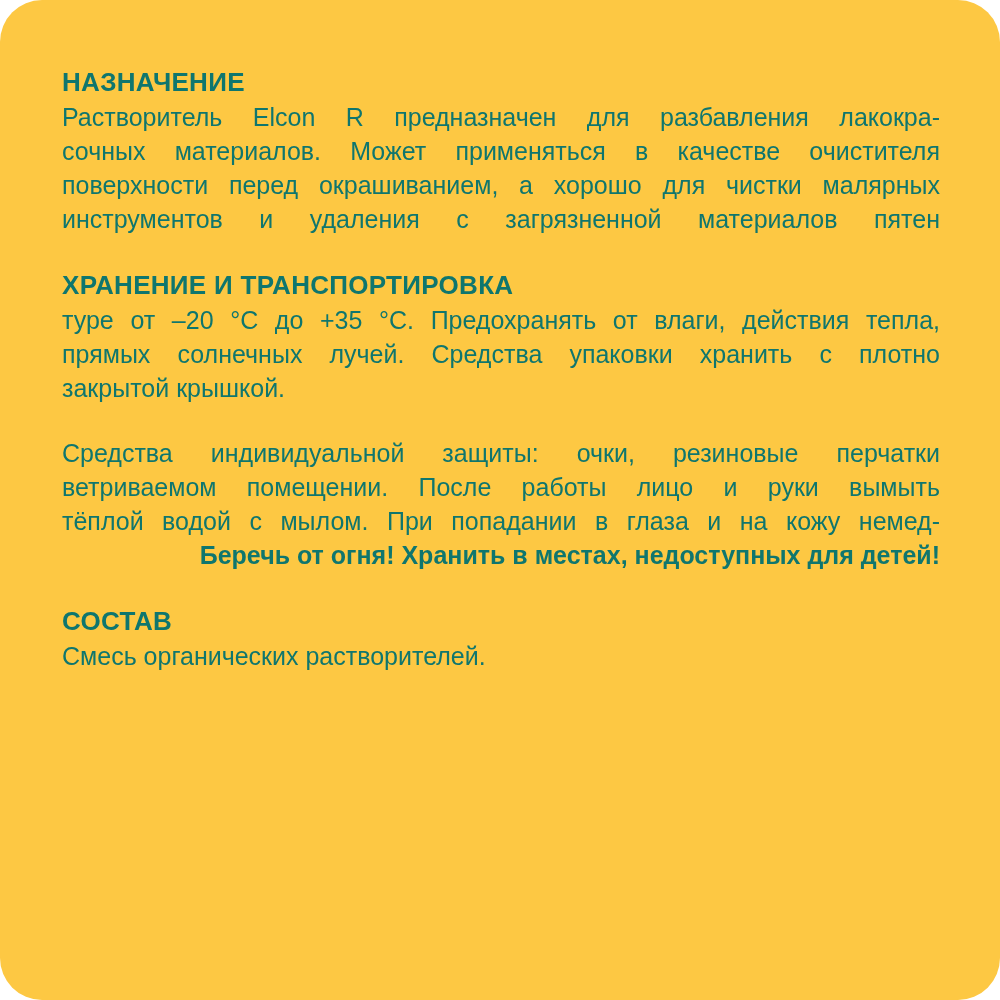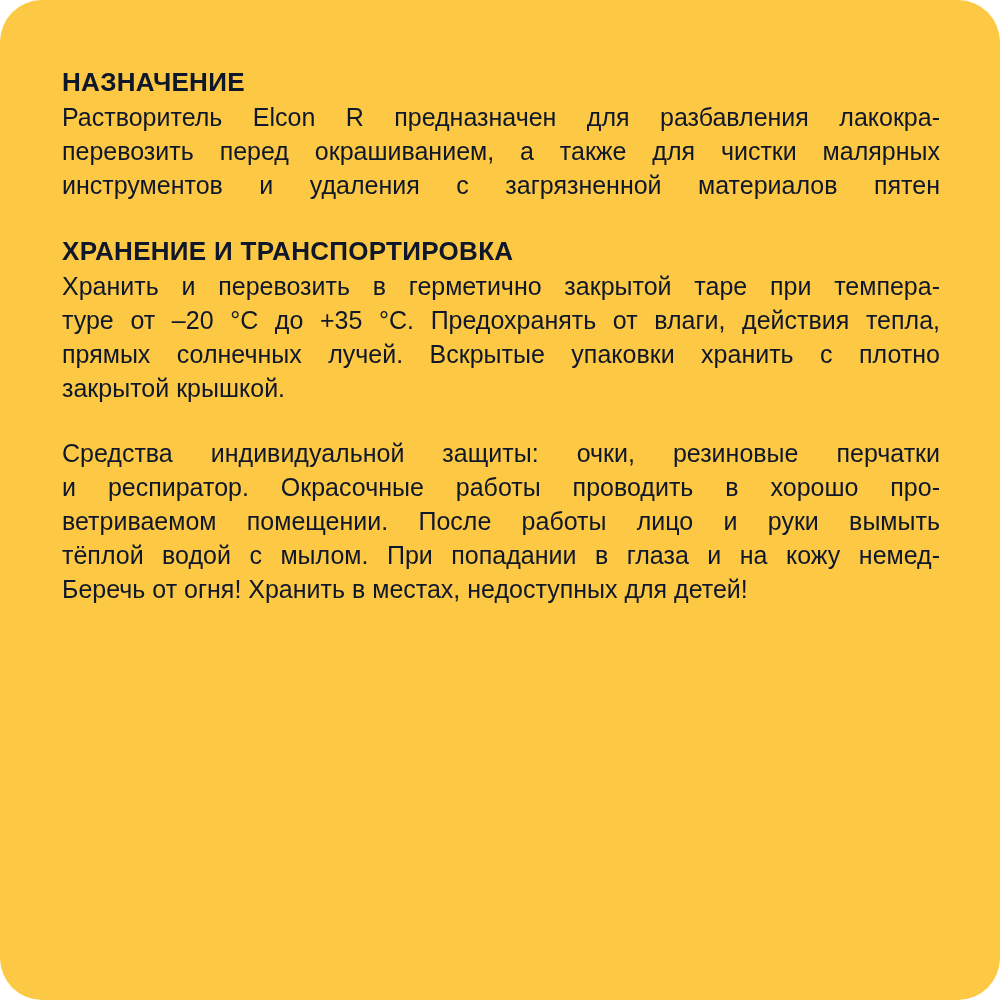--- a/index.html
+++ b/index.html
@@ -47,51 +47,57 @@
       display: block;
       white-space: nowrap;
       height: 34px;
     }
     .line.justify {
       text-align: justify;
       text-align-last: justify;
       white-space: normal;
     }
     .line.bold {
-      font-weight: normal;
+      font-weight: bold;
+      text-align: right;
     }
   </style>
 </head>
 <body style="background: rgb(255, 255, 255);">
 
-<div class="card" style="background: rgb(253, 200, 67); color: #0f172a;">
+<div class="card" style="background: rgb(253, 200, 67); color: #0f766e;">
 
   <section class="section">
     <h2 class="heading">НАЗНАЧЕНИЕ</h2>
     <div class="body">
       <span class="line justify">Растворитель Elcon R предназначен для разбавления лакокра-</span>
-      <span class="line justify">перевозить перед окрашиванием, а также для чистки малярных</span>
+      <span class="line justify">сочных материалов. Может применяться в качестве очистителя</span>
+      <span class="line justify">поверхности перед окрашиванием, а хорошо для чистки малярных</span>
       <span class="line justify">инструментов и удаления с загрязненной материалов пятен</span>
     </div>
   </section>
 
   <section class="section">
     <h2 class="heading">ХРАНЕНИЕ И ТРАНСПОРТИРОВКА</h2>
     <div class="body">
-      <span class="line justify">Хранить и перевозить в герметично закрытой таре при темпера-</span>
       <span class="line justify">туре от –20 °С до +35 °С. Предохранять от влаги, действия тепла,</span>
-      <span class="line justify">прямых солнечных лучей. Вскрытые упаковки хранить с плотно</span>
+      <span class="line justify">прямых солнечных лучей. Средства упаковки хранить с плотно</span>
       <span class="line">закрытой крышкой.</span>
     </div>
   </section>
 
   <section class="section">
     <div class="body">
       <span class="line justify">Средства индивидуальной защиты: очки, резиновые перчатки</span>
-      <span class="line justify">и респиратор. Окрасочные работы проводить в хорошо про-</span>
       <span class="line justify">ветриваемом помещении. После работы лицо и руки вымыть</span>
       <span class="line justify">тёплой водой с мылом. При попадании в глаза и на кожу немед-</span>
       <span class="line bold">Беречь от огня! Хранить в местах, недоступных для детей!</span>
     </div>
   </section>
 
+  <section class="section">
+    <h2 class="heading">СОСТАВ</h2>
+    <div class="body">
+      <span class="line">Смесь органических растворителей.</span>
+    </div>
+  </section>
 
 </div>
 
 </body></html>

